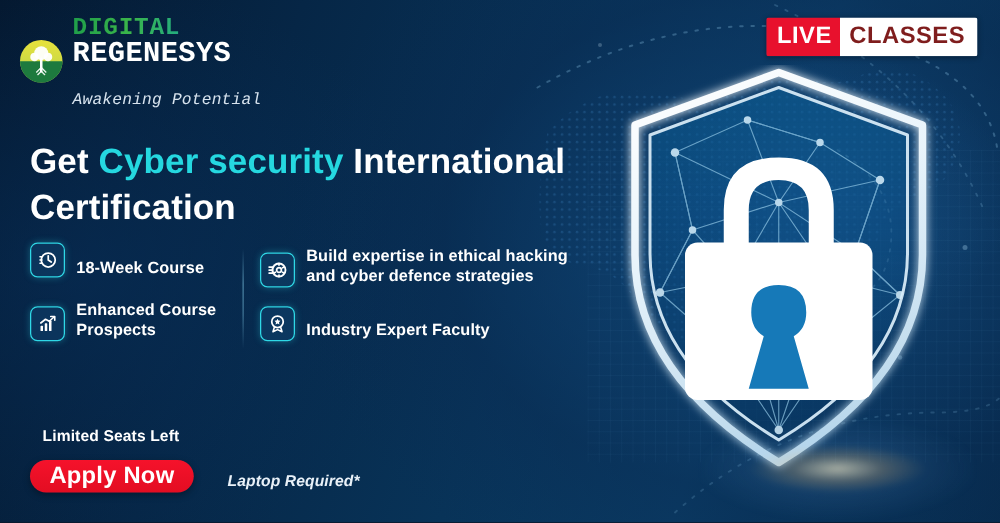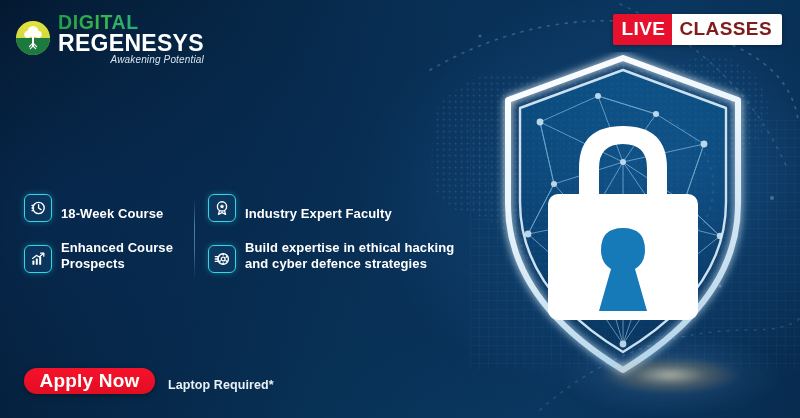--- a/index.html
+++ b/index.html
@@ -56,20 +56,21 @@
     background: radial-gradient(ellipse at 50% 50%, rgba(50,130,200,0.22) 0%, rgba(20,70,130,0.0) 70%);
   }
 
   
   .logo-wrap {
     position: absolute;
     left: 14px; top: 12px;
     display: flex;
     align-items: center;
     gap: 6px;
+    font-family: Liberation Mono, monospace;
   }
   .logo-mark { width: 38px; height: 38px; flex: none; }
   .logo-text { line-height: 1; padding-top: 1px; }
   .logo-digital {
     font-size: 19.5px;
     font-weight: bold;
     letter-spacing: .6px;
     background: linear-gradient(95deg, #1f9e4a 0%, #3ab54a 30%, #19a89a 70%, #1aa6b4 100%);
     -webkit-background-clip: text;
     background-clip: text;
@@ -78,26 +79,26 @@
   }
   .logo-regenesys {
     font-size: 23px;
     font-weight: bold;
     letter-spacing: .3px;
     color: #ffffff;
     display: block;
     margin-top: -1px;
   }
   .logo-tag {
-    font-size: 10px;
+    font-size: 13px;
     color: #d7e3ee;
     letter-spacing: .15px;
     display: block;
     text-align: right;
-    margin-top: 0;
+    margin-top: 18px;
     font-style: italic;
   }
 
   .live-badge {
     position: absolute;
     right: 18px; top: 14px;
     display: flex;
     align-items: stretch;
     border-radius: 2px;
     overflow: hidden;
@@ -196,25 +197,26 @@
     color: #ffffff;
     font-family: "Liberation Sans", sans-serif;
     font-size: 19px;
     font-weight: bold;
     letter-spacing: .2px;
     cursor: pointer;
     box-shadow: 0 2px 6px rgba(0,0,0,.35);
   }
   .laptop-note {
     position: absolute;
-    left: 168px; top: 378px;
+    left: 182px; top: 378px;
     font-size: 12.5px;
     font-weight: bold;
     color: #e9f1f8;
     letter-spacing: .1px;
+    font-style: italic;
   }
 
   
   .shield-art {
     position: absolute;
     left: 488px; top: 52px;
     width: 270px; height: 330px;
   }
 </style>
 </head>
@@ -348,20 +350,21 @@
       <span class="logo-regenesys">REGENESYS</span>
       <span class="logo-tag">Awakening Potential</span>
     </div>
   </div>
 
   <div class="live-badge">
     <span class="live">LIVE</span>
     <span class="classes">CLASSES</span>
   </div>
 
+  <h1 class="headline"><span>Get </span><span class="hl">Cyber security</span><span> International Certification</span></h1>
 
   <div class="features">
     <div class="col-divider"></div>
 
     <div class="feat-col left">
       <div class="feat">
         <span class="feat-icon">
           <svg width="16" height="16" viewBox="0 0 16 16">
             <circle cx="8.6" cy="8" r="5.6" fill="none" stroke="#ffffff" stroke-width="1.4"></circle>
             <path d="M8.6,4.6 L8.6,8 L11,9.6" fill="none" stroke="#ffffff" stroke-width="1.4" stroke-linecap="round"></path>
@@ -383,48 +386,49 @@
           </svg>
         </span>
         <span class="feat-label">Enhanced Course Prospects</span>
       </div>
     </div>
 
     <div class="feat-col right">
       <div class="feat">
         <span class="feat-icon">
           <svg width="16" height="16" viewBox="0 0 16 16">
-            <circle cx="8" cy="6.4" r="4.6" fill="none" stroke="#ffffff" stroke-width="1.4"></circle>
-            <path d="M8,3.9 l.75,1.55 l1.7,.24 l-1.23,1.2 l.29,1.7 L8,7.8 l-1.51,.79 l.29,-1.7 L5.55,5.69 l1.7,-.24 Z" fill="#ffffff"></path>
-            <path d="M5.6,10.4 L4.4,14.4 L8,12.7 L11.6,14.4 L10.4,10.4" fill="none" stroke="#ffffff" stroke-width="1.3" stroke-linejoin="round"></path>
-          </svg>
-        </span>
-        <span class="feat-label">Industry Expert Faculty</span>
-      </div>
-      <div class="feat">
-        <span class="feat-icon">
-          <svg width="16" height="16" viewBox="0 0 16 16">
             <path d="M9.6,2.2 a5.9,5.9 0 1 0 0,11.6 a5.9,5.9 0 0 1 0,-11.6 Z" fill="#ffffff" opacity=".2"></path>
             <circle cx="9.2" cy="8" r="5.2" fill="none" stroke="#ffffff" stroke-width="1.5"></circle>
             <circle cx="9.2" cy="8" r="1.9" fill="none" stroke="#ffffff" stroke-width="1.4"></circle>
             <g stroke="#ffffff" stroke-width="1.4" stroke-linecap="round">
               <path d="M9.2,2.8 L9.2,4"></path>
                 <path d="M9.2,12 L9.2,13.2"></path>
               <path d="M13.1,5.6 L12.1,6.2"></path>
                 <path d="M6.3,9.8 L5.3,10.4"></path>
               <path d="M13.1,10.4 L12.1,9.8"></path>
             </g>
             <g stroke="#ffffff" stroke-width="1.4" stroke-linecap="round">
               <path d="M1.3,5.6 h3.4"></path>
                 <path d="M1.3,8 h2.6"></path>
                 <path d="M1.3,10.4 h3.4"></path>
             </g>
           </svg>
         </span>
         <span class="feat-label">Build expertise in ethical hacking and cyber defence strategies</span>
       </div>
+      <div class="feat">
+        <span class="feat-icon">
+          <svg width="16" height="16" viewBox="0 0 16 16">
+            <circle cx="8" cy="6.4" r="4.6" fill="none" stroke="#ffffff" stroke-width="1.4"></circle>
+            <path d="M8,3.9 l.75,1.55 l1.7,.24 l-1.23,1.2 l.29,1.7 L8,7.8 l-1.51,.79 l.29,-1.7 L5.55,5.69 l1.7,-.24 Z" fill="#ffffff"></path>
+            <path d="M5.6,10.4 L4.4,14.4 L8,12.7 L11.6,14.4 L10.4,10.4" fill="none" stroke="#ffffff" stroke-width="1.3" stroke-linejoin="round"></path>
+          </svg>
+        </span>
+        <span class="feat-label">Industry Expert Faculty</span>
+      </div>
     </div>
   </div>
 
+  <div class="seats">Limited Seats Left</div>
   <button class="apply-btn">Apply Now</button>
   <div class="laptop-note">Laptop Required*</div>
 
 </div>
 
 </body></html>

